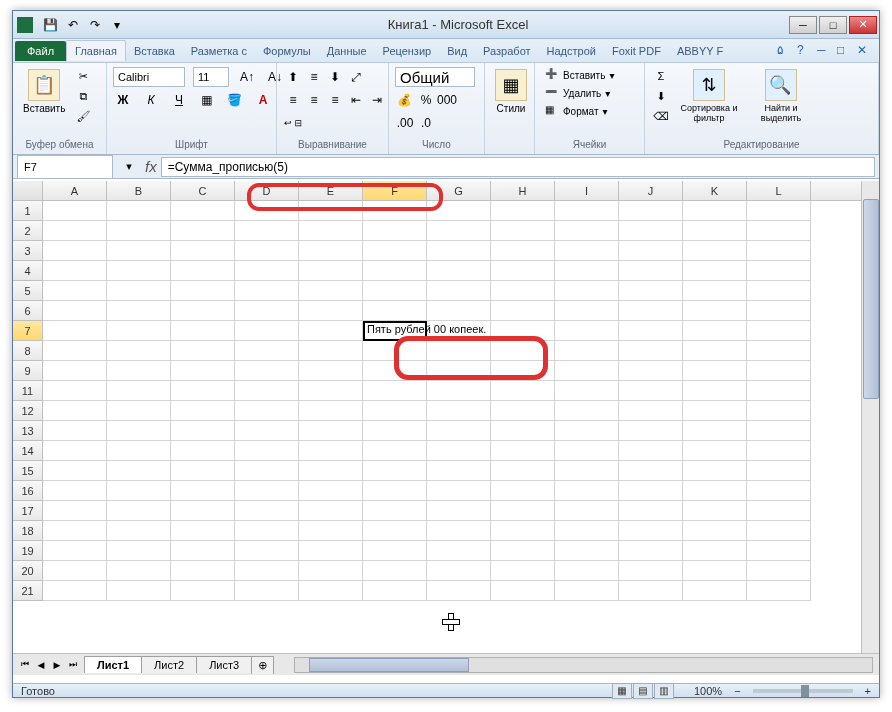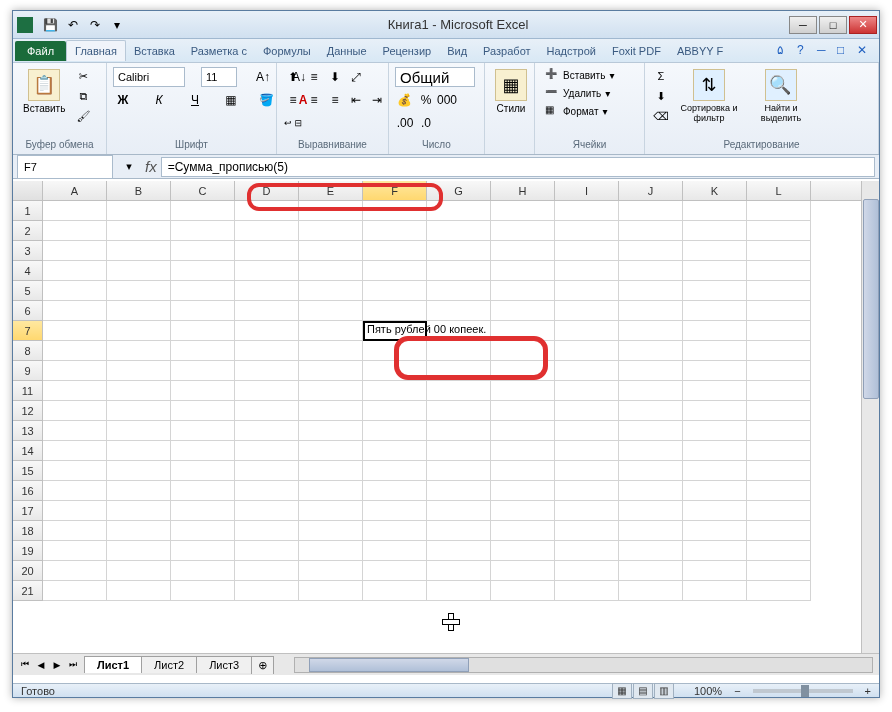--- a/index.html
+++ b/index.html
@@ -29,21 +29,21 @@
 .ribbon { height: 92px; background: linear-gradient(#f5f8fc,#e8eef6); border-bottom: 1px solid #a8b8c8; display: flex; }
 .ribbon-group { border-right: 1px solid #c8d4e0; padding: 2px 6px; display: flex; flex-direction: column; }
 .group-body { flex: 1; display: flex; align-items: flex-start; gap: 4px; padding-top: 2px; }
 .group-label { font-size: 10px; color: #5a6a7a; text-align: center; padding-bottom: 2px; }
 .big-btn { display: flex; flex-direction: column; align-items: center; padding: 2px 4px; cursor: pointer; font-size: 10px; }
 .big-btn-icon { width: 32px; height: 32px; background: #f8f0d0; border: 1px solid #d0c090; margin-bottom: 2px; display: flex; align-items: center; justify-content: center; font-size: 18px; }
 .small-btns { display: flex; flex-direction: column; gap: 2px; }
 .small-btn { width: 20px; height: 18px; font-size: 11px; display: flex; align-items: center; justify-content: center; cursor: pointer; }
 
 .font-controls { display: flex; flex-direction: column; gap: 3px; }
-.font-row { display: flex; gap: 16px; align-items: center; }
+.font-row { display: flex; gap: 8px; align-items: center; }
 .font-name { width: 72px; height: 20px; border: 1px solid #abc; font-size: 11px; padding: 0 4px; background: #fff; }
 .font-size { width: 36px; height: 20px; border: 1px solid #abc; font-size: 11px; padding: 0 4px; background: #fff; }
 .fmt-btn { width: 20px; height: 20px; font-size: 12px; border: 1px solid transparent; display: flex; align-items: center; justify-content: center; cursor: pointer; }
 
 .align-controls { display: flex; flex-direction: column; gap: 3px; }
 .align-row { display: flex; gap: 1px; }
 
 .number-controls { display: flex; flex-direction: column; gap: 3px; }
 .num-combo { width: 80px; height: 20px; border: 1px solid #abc; font-size: 15px; padding: 0 4px; background: #fff; }
 

